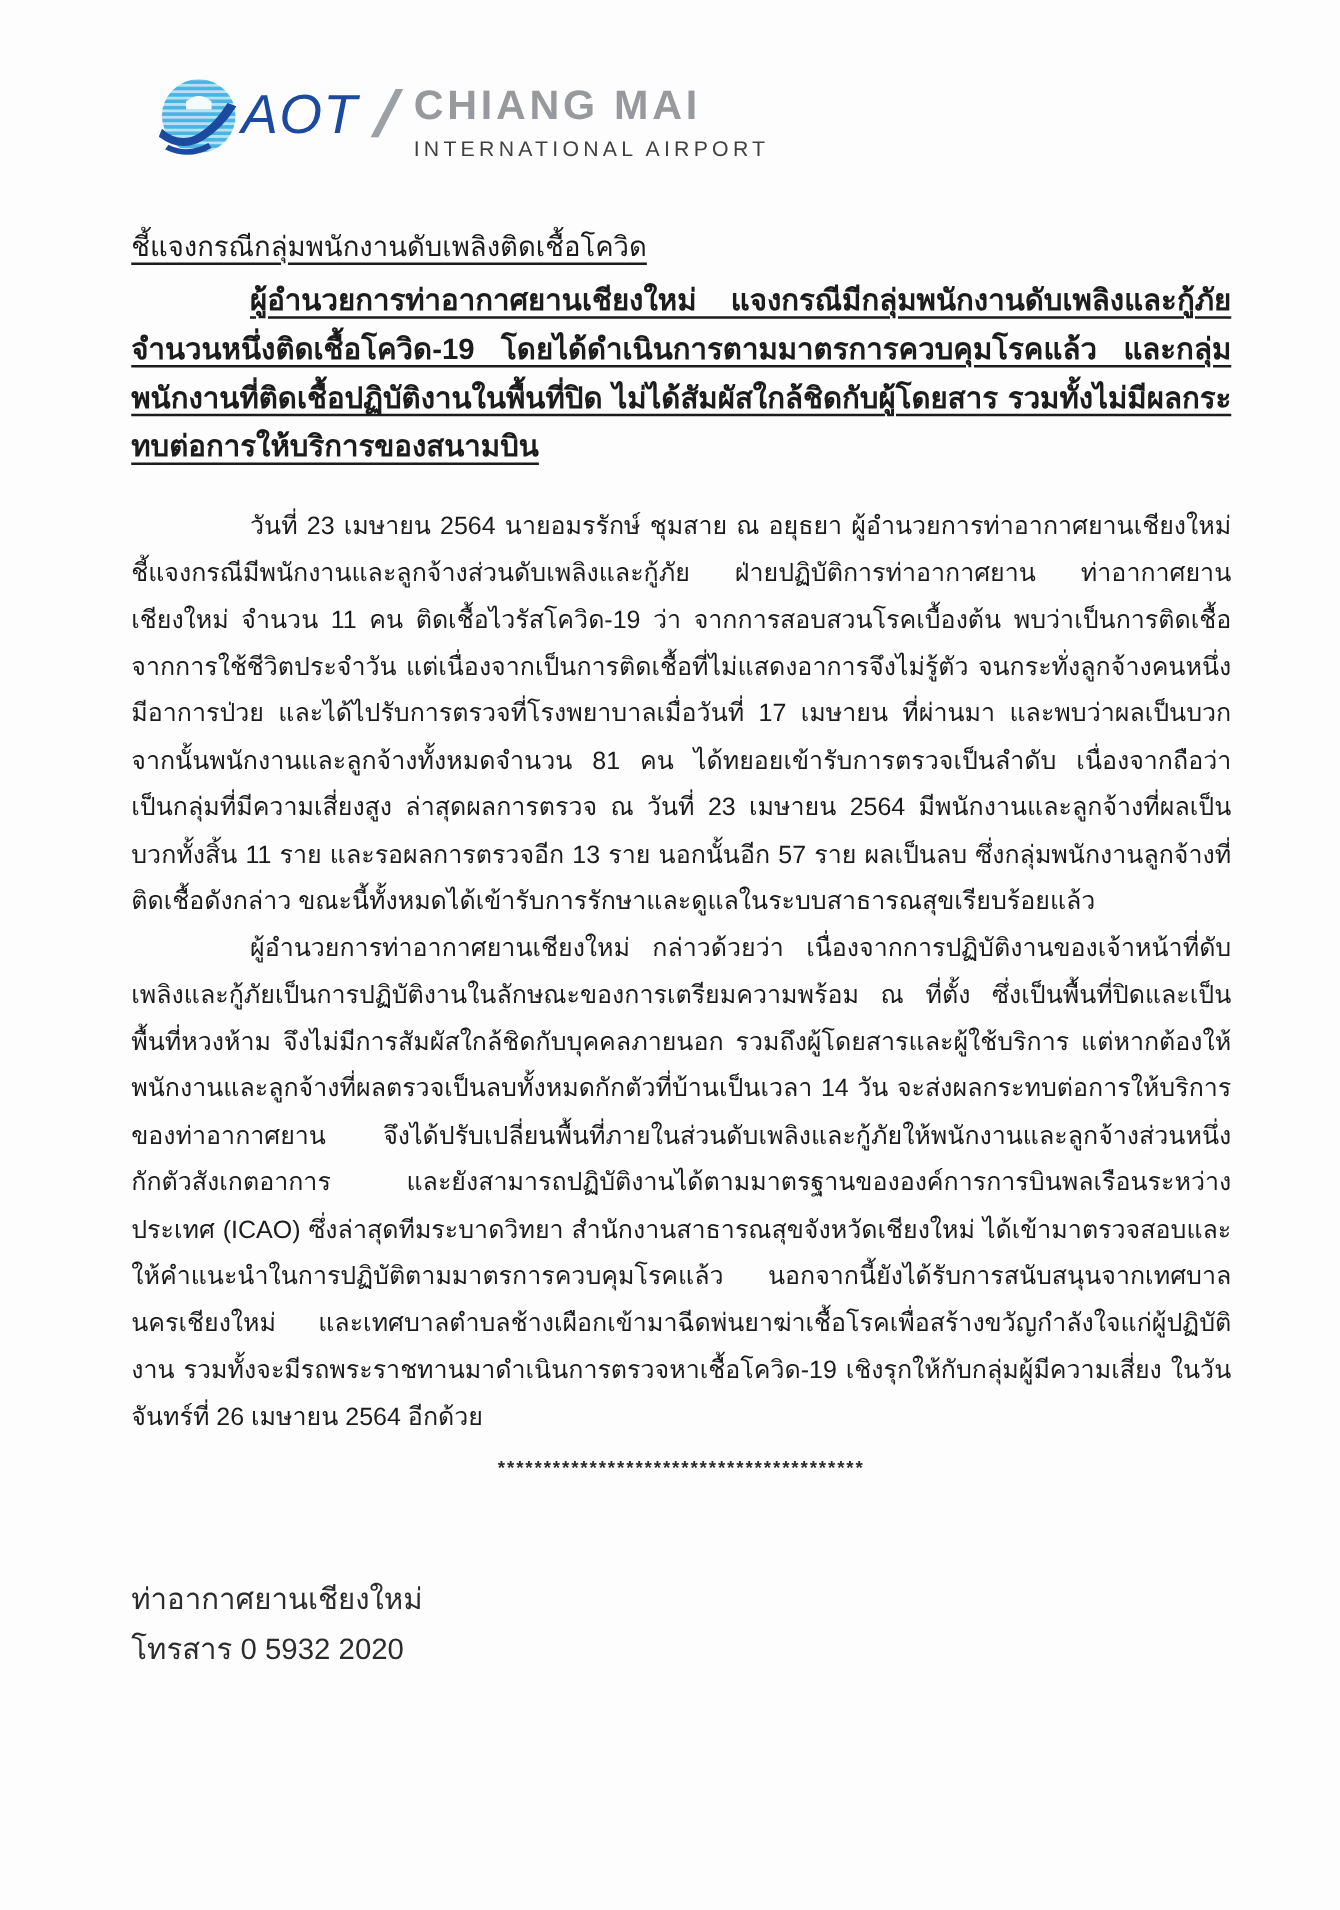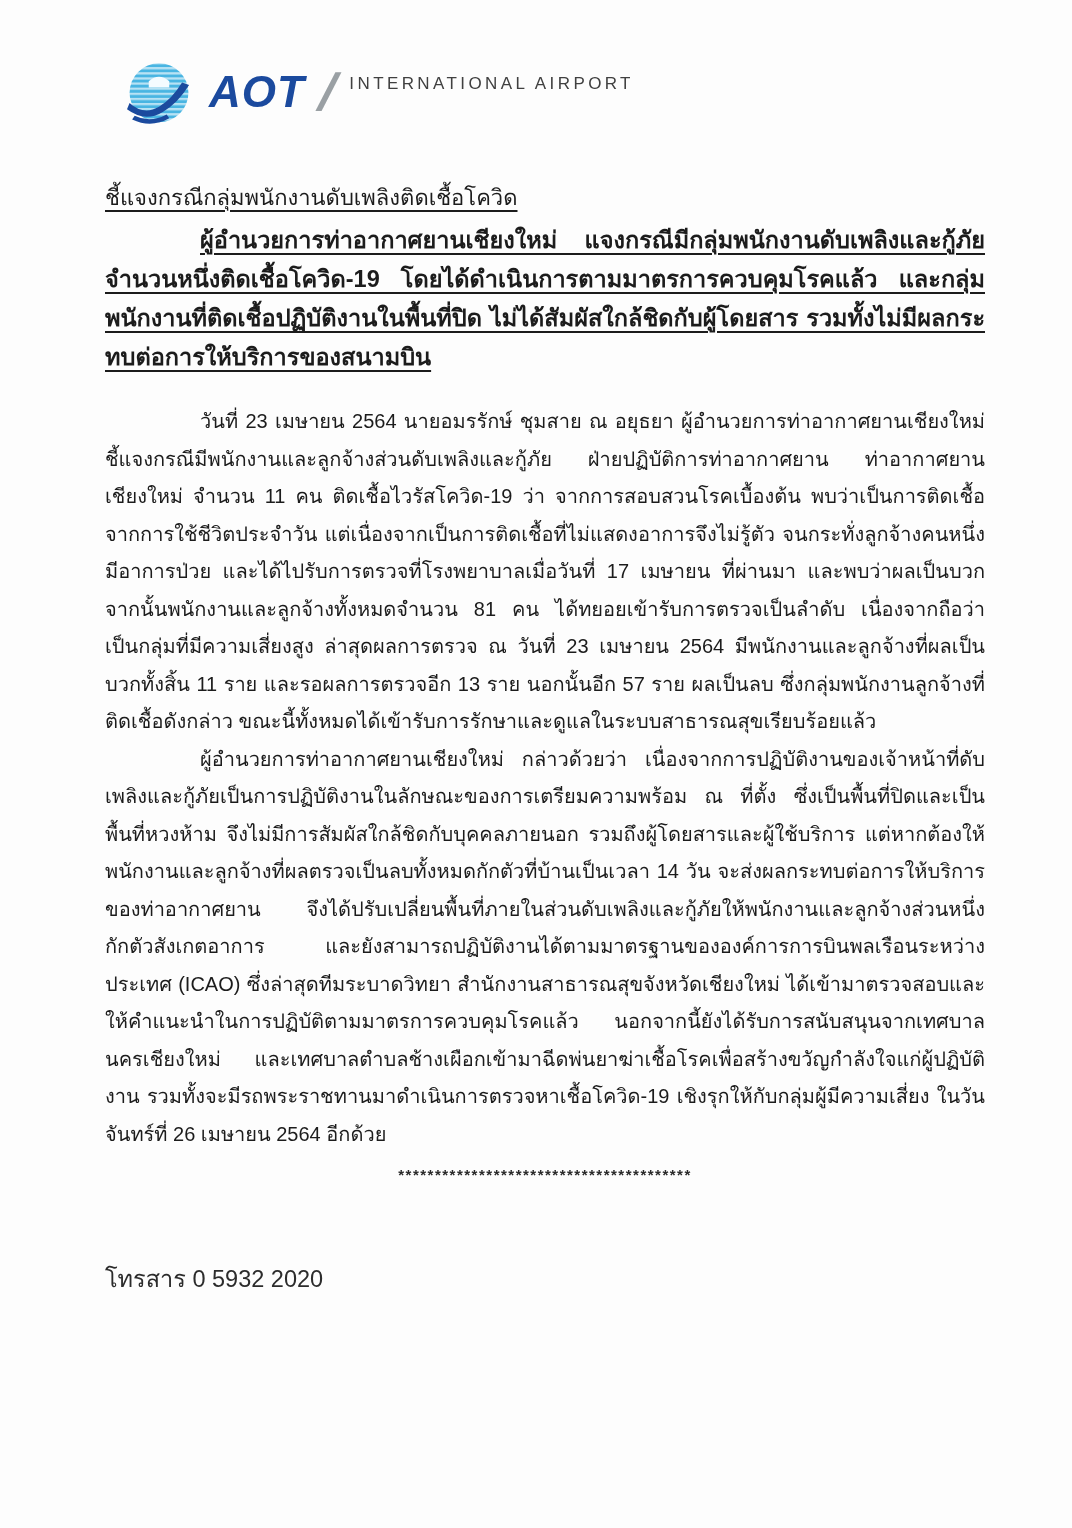--- a/index.html
+++ b/index.html
@@ -18,26 +18,26 @@
   
   .logo-row {
     display: flex;
     align-items: flex-start;
     margin: 60px 0 0 22px;
     height: 86px;
   }
   .logo-globe { width: 64px; height: 64px; margin-top: 2px; flex: 0 0 auto; }
   .logo-aot {
     font-size: 44px;
-    font-weight: bold;
+    font-weight: normal;
     font-style: italic;
     color: #1b4a9e;
     letter-spacing: 1px;
     line-height: 64px;
-    margin-left: 18px;
+    margin-left: 2px;
   }
   .logo-slash {
     font-size: 52px;
     font-weight: bold;
     color: #9aa0a4;
     line-height: 60px;
     margin: 2px 14px 0 16px;
     transform: skewX(-18deg);
   }
   .logo-right { display: flex; flex-direction: column; margin-top: 6px; }
@@ -121,33 +121,35 @@
       <circle cx="50" cy="48" r="46" fill="url(#stripes)"></circle>
       <g clip-path="url(#globeClip)">
         <path d="M34 30 Q50 16 66 30 L66 40 L34 40 Z" fill="#f4fbff"></path>
       </g>
       <path d="M0 74 Q28 95 56 78 Q80 64 97 36 L86 32 Q70 58 50 70 Q26 84 4 64 Z" fill="#1b4a9e"></path>
       <path d="M8 90 Q38 104 66 88 L62 82 Q36 96 12 84 Z" fill="#1b4a9e"></path>
     </svg>
     <div class="logo-aot">AOT</div>
     <div class="logo-slash">/</div>
     <div class="logo-right">
+      <div class="logo-city">CHIANG MAI</div>
       <div class="logo-sub">INTERNATIONAL AIRPORT</div>
     </div>
   </div>
 
   <h1 class="doc-title">ชี้แจงกรณีกลุ่มพนักงานดับเพลิงติดเชื้อโควิด</h1>
 
   <p class="doc-lead">ผู้อำนวยการท่าอากาศยานเชียงใหม่ แจงกรณีมีกลุ่มพนักงานดับเพลิงและกู้ภัยจำนวนหนึ่งติดเชื้อโควิด-19 โดยได้ดำเนินการตามมาตรการควบคุมโรคแล้ว และกลุ่มพนักงานที่ติดเชื้อปฏิบัติงานในพื้นที่ปิด ไม่ได้สัมผัสใกล้ชิดกับผู้โดยสาร รวมทั้งไม่มีผลกระทบต่อการให้บริการของสนามบิน</p>
 
   <div class="doc-body">
     <p class="first">วันที่ 23 เมษายน 2564 นายอมรรักษ์ ชุมสาย ณ อยุธยา ผู้อำนวยการท่าอากาศยานเชียงใหม่ ชี้แจงกรณีมีพนักงานและลูกจ้างส่วนดับเพลิงและกู้ภัย ฝ่ายปฏิบัติการท่าอากาศยาน ท่าอากาศยานเชียงใหม่ จำนวน 11 คน ติดเชื้อไวรัสโควิด-19 ว่า จากการสอบสวนโรคเบื้องต้น พบว่าเป็นการติดเชื้อจากการใช้ชีวิตประจำวัน แต่เนื่องจากเป็นการติดเชื้อที่ไม่แสดงอาการจึงไม่รู้ตัว จนกระทั่งลูกจ้างคนหนึ่งมีอาการป่วย และได้ไปรับการตรวจที่โรงพยาบาลเมื่อวันที่ 17 เมษายน ที่ผ่านมา และพบว่าผลเป็นบวก จากนั้นพนักงานและลูกจ้างทั้งหมดจำนวน 81 คน ได้ทยอยเข้ารับการตรวจเป็นลำดับ เนื่องจากถือว่าเป็นกลุ่มที่มีความเสี่ยงสูง ล่าสุดผลการตรวจ ณ วันที่ 23 เมษายน 2564 มีพนักงานและลูกจ้างที่ผลเป็นบวกทั้งสิ้น 11 ราย และรอผลการตรวจอีก 13 ราย นอกนั้นอีก 57 ราย ผลเป็นลบ ซึ่งกลุ่มพนักงานลูกจ้างที่ติดเชื้อดังกล่าว ขณะนี้ทั้งหมดได้เข้ารับการรักษาและดูแลในระบบสาธารณสุขเรียบร้อยแล้ว</p>
     <p>ผู้อำนวยการท่าอากาศยานเชียงใหม่ กล่าวด้วยว่า เนื่องจากการปฏิบัติงานของเจ้าหน้าที่ดับเพลิงและกู้ภัยเป็นการปฏิบัติงานในลักษณะของการเตรียมความพร้อม ณ ที่ตั้ง ซึ่งเป็นพื้นที่ปิดและเป็นพื้นที่หวงห้าม จึงไม่มีการสัมผัสใกล้ชิดกับบุคคลภายนอก รวมถึงผู้โดยสารและผู้ใช้บริการ แต่หากต้องให้พนักงานและลูกจ้างที่ผลตรวจเป็นลบทั้งหมดกักตัวที่บ้านเป็นเวลา 14 วัน จะส่งผลกระทบต่อการให้บริการของท่าอากาศยาน จึงได้ปรับเปลี่ยนพื้นที่ภายในส่วนดับเพลิงและกู้ภัยให้พนักงานและลูกจ้างส่วนหนึ่งกักตัวสังเกตอาการ และยังสามารถปฏิบัติงานได้ตามมาตรฐานขององค์การการบินพลเรือนระหว่างประเทศ (ICAO) ซึ่งล่าสุดทีมระบาดวิทยา สำนักงานสาธารณสุขจังหวัดเชียงใหม่ ได้เข้ามาตรวจสอบและให้คำแนะนำในการปฏิบัติตามมาตรการควบคุมโรคแล้ว นอกจากนี้ยังได้รับการสนับสนุนจากเทศบาลนครเชียงใหม่ และเทศบาลตำบลช้างเผือกเข้ามาฉีดพ่นยาฆ่าเชื้อโรคเพื่อสร้างขวัญกำลังใจแก่ผู้ปฏิบัติงาน รวมทั้งจะมีรถพระราชทานมาดำเนินการตรวจหาเชื้อโควิด-19 เชิงรุกให้กับกลุ่มผู้มีความเสี่ยง ในวันจันทร์ที่ 26 เมษายน 2564 อีกด้วย</p>
   </div>
 
   <div class="stars">****************************************</div>
 
   <div class="doc-footer">
+    <div class="line">ท่าอากาศยานเชียงใหม่</div>
     <div class="line">โทรสาร  0 5932 2020</div>
 
   </div>
 
 </div>
 
 </body></html>

